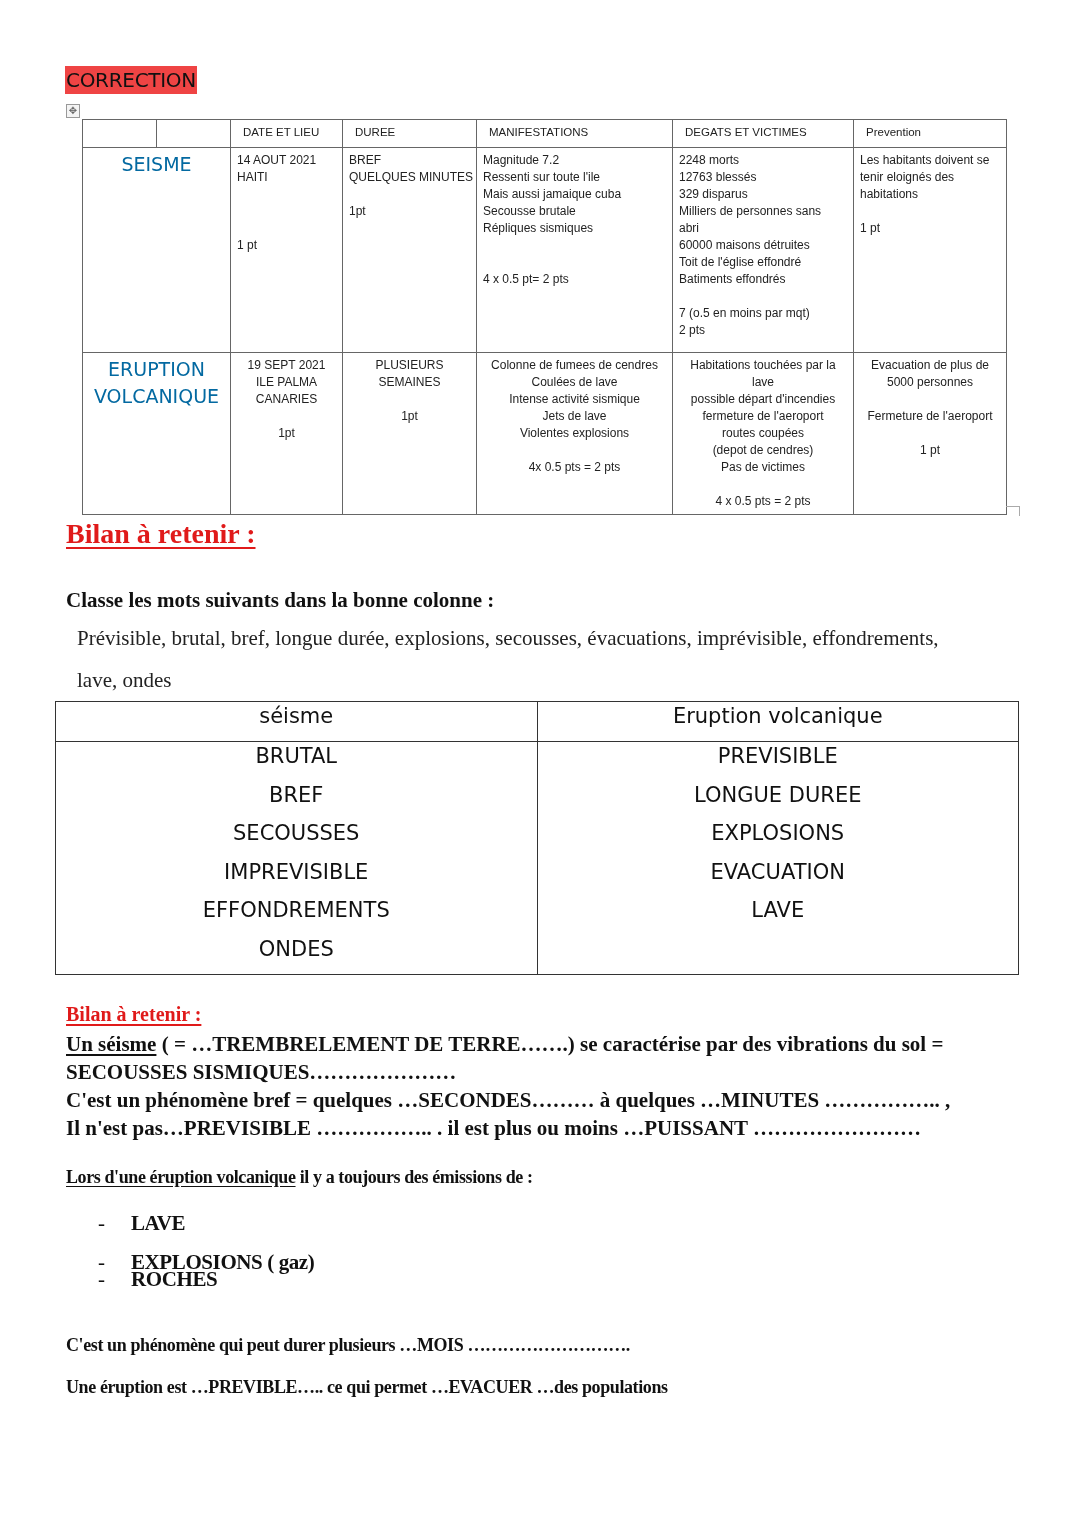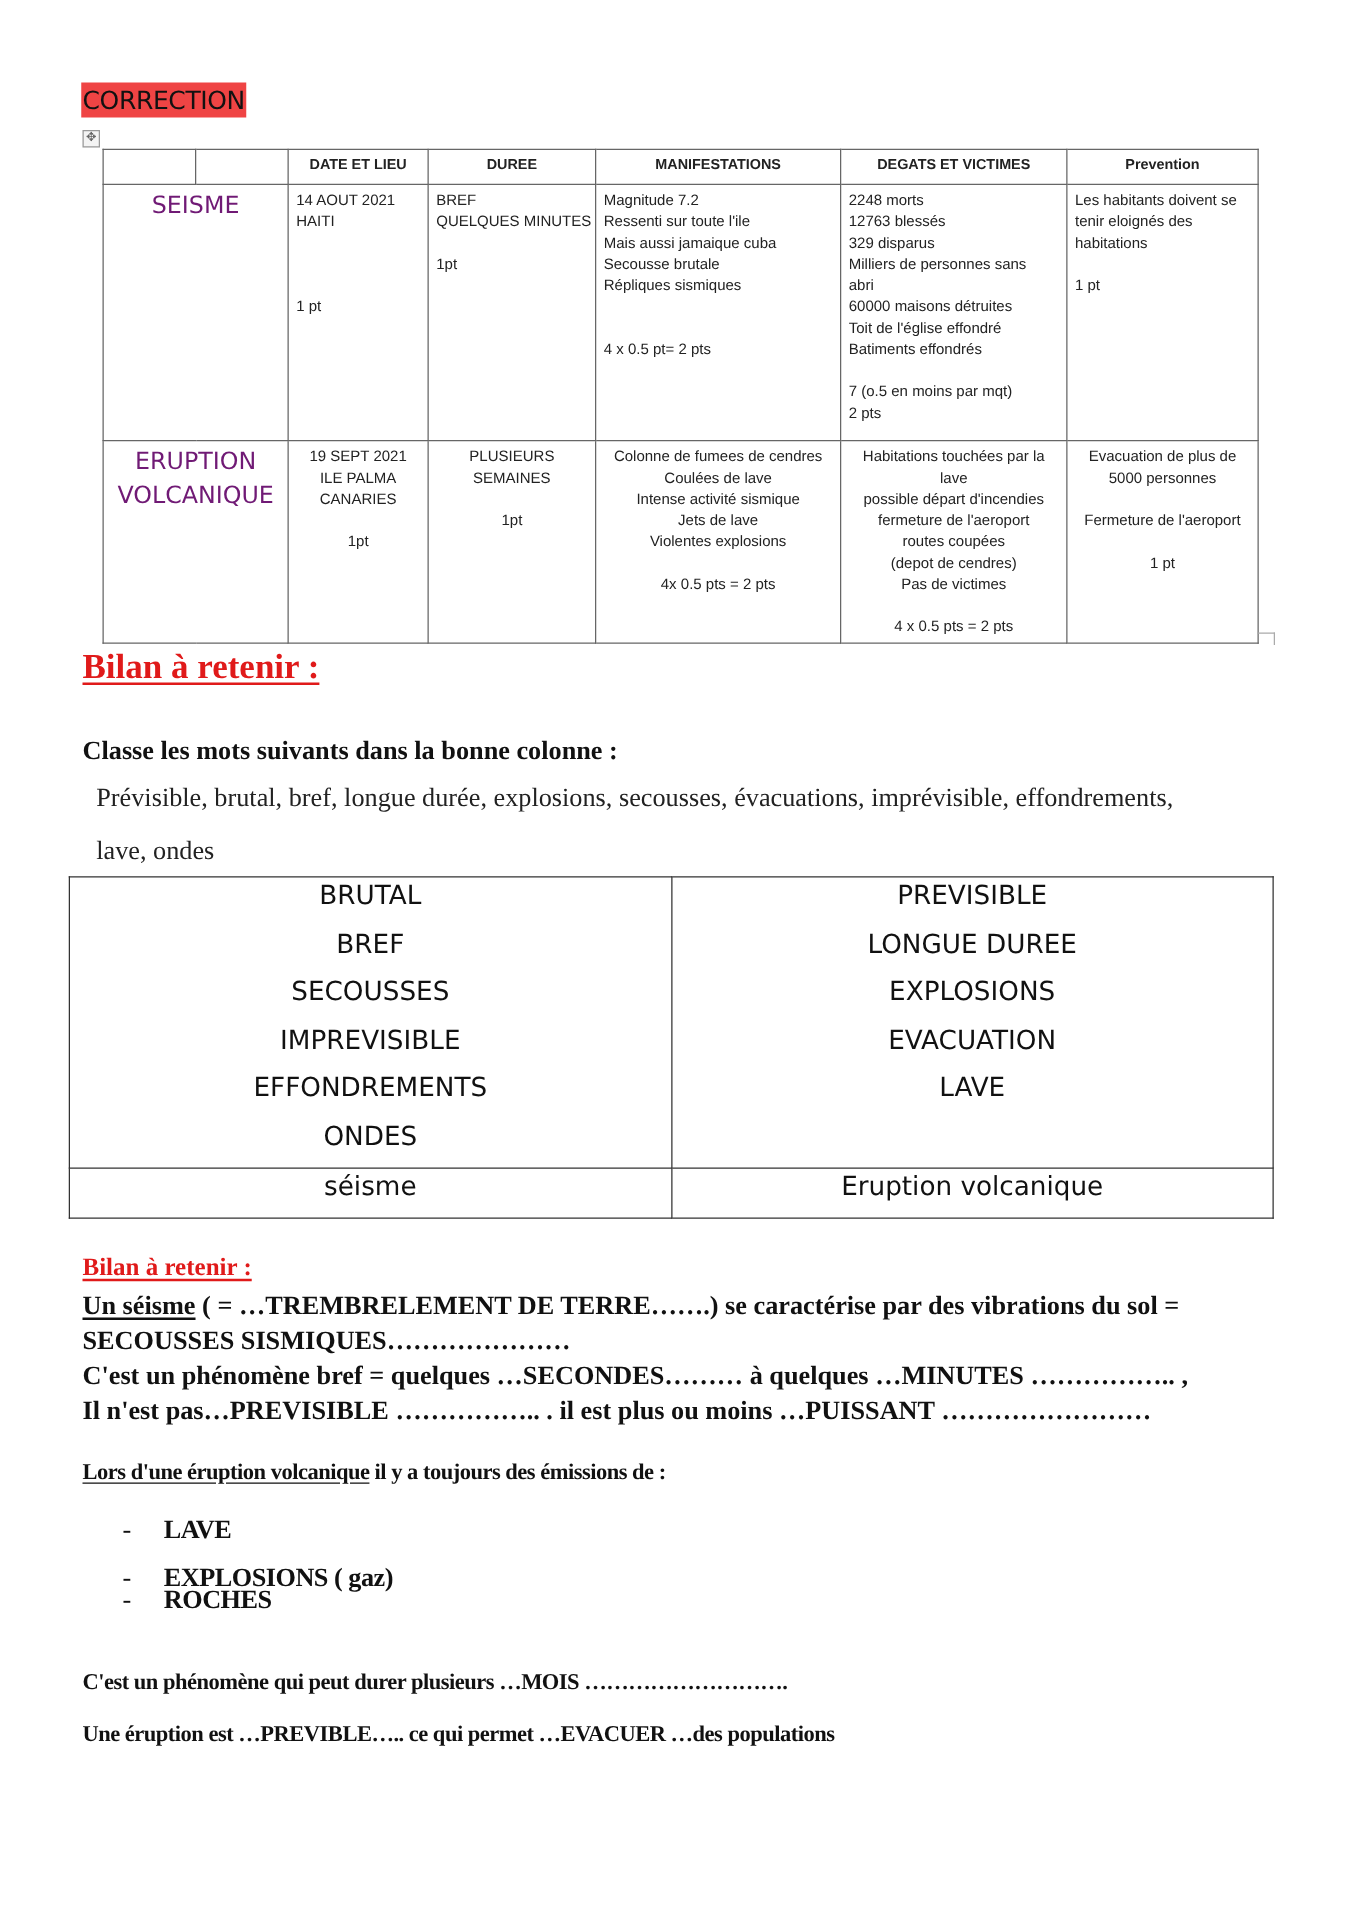--- a/index.html
+++ b/index.html
@@ -27,24 +27,24 @@
 
     
     table.corr {
       position: absolute; left: 82px; top: 119px; width: 924px;
       border-collapse: collapse; table-layout: fixed;
       font-family: "Liberation Sans", sans-serif; font-size: 12px; color: #222;
     }
     table.corr td, table.corr th {
       border: 1.5px solid #666; vertical-align: top; padding: 4px 6px;
     }
-    table.corr th { font-weight: bold; font-size: 11.5px; text-align: center; height: 28px; padding: 6px 0; vertical-align: top; }
+    table.corr th { font-weight: normal; font-size: 11.5px; text-align: left; height: 28px; padding: 6px 12px; vertical-align: top; }
     table.corr .row-label {
       font-family: "DejaVu Sans", sans-serif; font-size: 19px; text-align: center;
-      color: #701a75; padding-top: 3px; line-height: 27px;
+      color: #0369a1; padding-top: 3px; line-height: 27px;
     }
     table.corr .row1 td { height: 205px; }
     table.corr .row2 td { height: 153px; text-align: center; }
     .cell-line { display: block; line-height: 17px; white-space: nowrap; }
     .cell-gap { display: block; height: 17px; }
 
     
     .bilan-title {
       left: 66px; top: 518px; font-size: 28px; font-weight: bold;
       color: #e01a1a; text-decoration: underline; text-decoration-thickness: 2px;
@@ -203,40 +203,40 @@
   </table>
 <div class="abs resize-handle"></div>
 
 <div class="abs bilan-title">Bilan à retenir :</div>
 <div class="abs instruction">Classe les mots suivants dans la bonne colonne :</div>
 <div class="abs wordlist">Prévisible, brutal, bref, longue durée, explosions, secousses, évacuations, imprévisible, effondrements, lave, ondes</div>
 
 <table class="classify">
   <tbody>
       <tr>
+    <th>séisme</th>
+    <th>Eruption volcanique</th>
+  </tr>
+  <tr>
     <td>
       <span class="cls-item">BRUTAL</span>
       <span class="cls-item">BREF</span>
       <span class="cls-item">SECOUSSES</span>
       <span class="cls-item">IMPREVISIBLE</span>
       <span class="cls-item">EFFONDREMENTS</span>
       <span class="cls-item">ONDES</span>
     </td>
     <td>
       <span class="cls-item">PREVISIBLE</span>
       <span class="cls-item">LONGUE DUREE</span>
       <span class="cls-item">EXPLOSIONS</span>
       <span class="cls-item">EVACUATION</span>
       <span class="cls-item">LAVE</span>
     </td>
   </tr>
-  <tr>
-    <th>séisme</th>
-    <th>Eruption volcanique</th>
-  </tr>
 </tbody>
   </table>
 
 <div class="abs bilan2-title">Bilan à retenir :</div>
 <div class="abs para" style="top:1030px"><span class="u">Un séisme</span><span> ( = …TREMBRELEMENT DE TERRE…….) se caractérise par des vibrations du sol =</span></div>
 <div class="abs para" style="top:1058px">SECOUSSES SISMIQUES…………………</div>
 <div class="abs para" style="top:1086px">C'est un phénomène bref = quelques …SECONDES……… à quelques …MINUTES …………….. ,</div>
 <div class="abs para" style="top:1114px">Il n'est pas…PREVISIBLE …………….. . il est plus ou moins …PUISSANT ……………………</div>
 
 <div class="abs para cond" style="top:1163px"><span class="u">Lors d'une éruption volcanique</span><span> il y a toujours des émissions de :</span></div>

